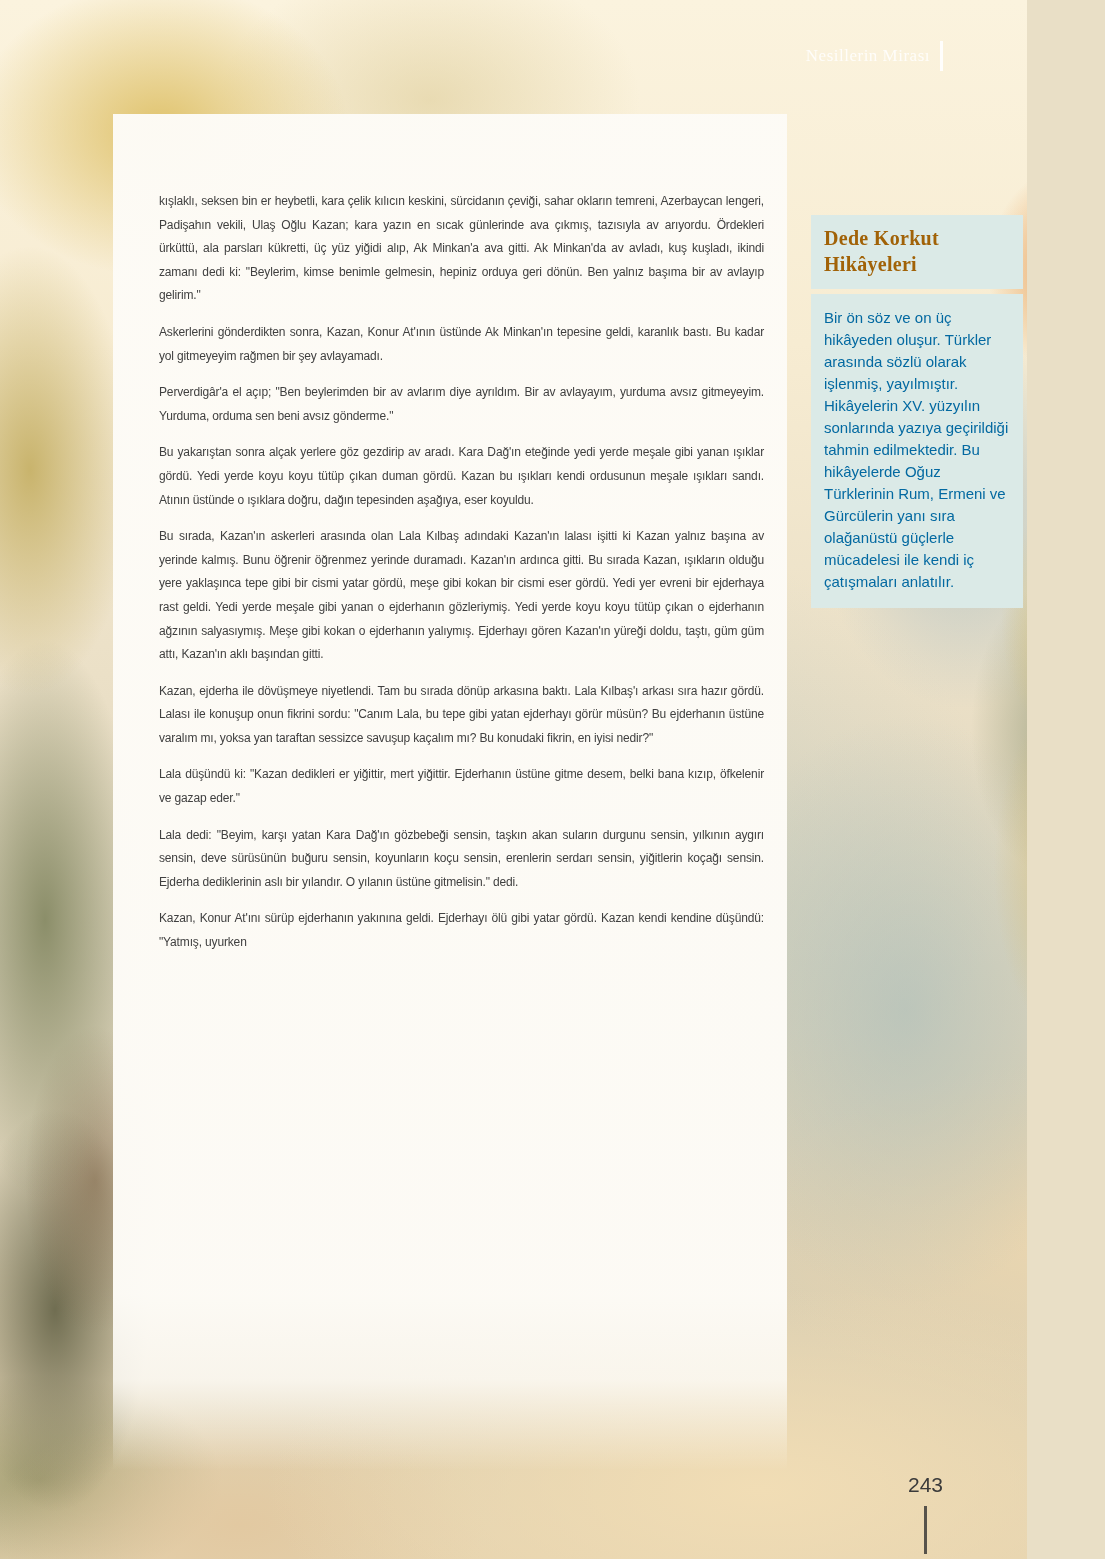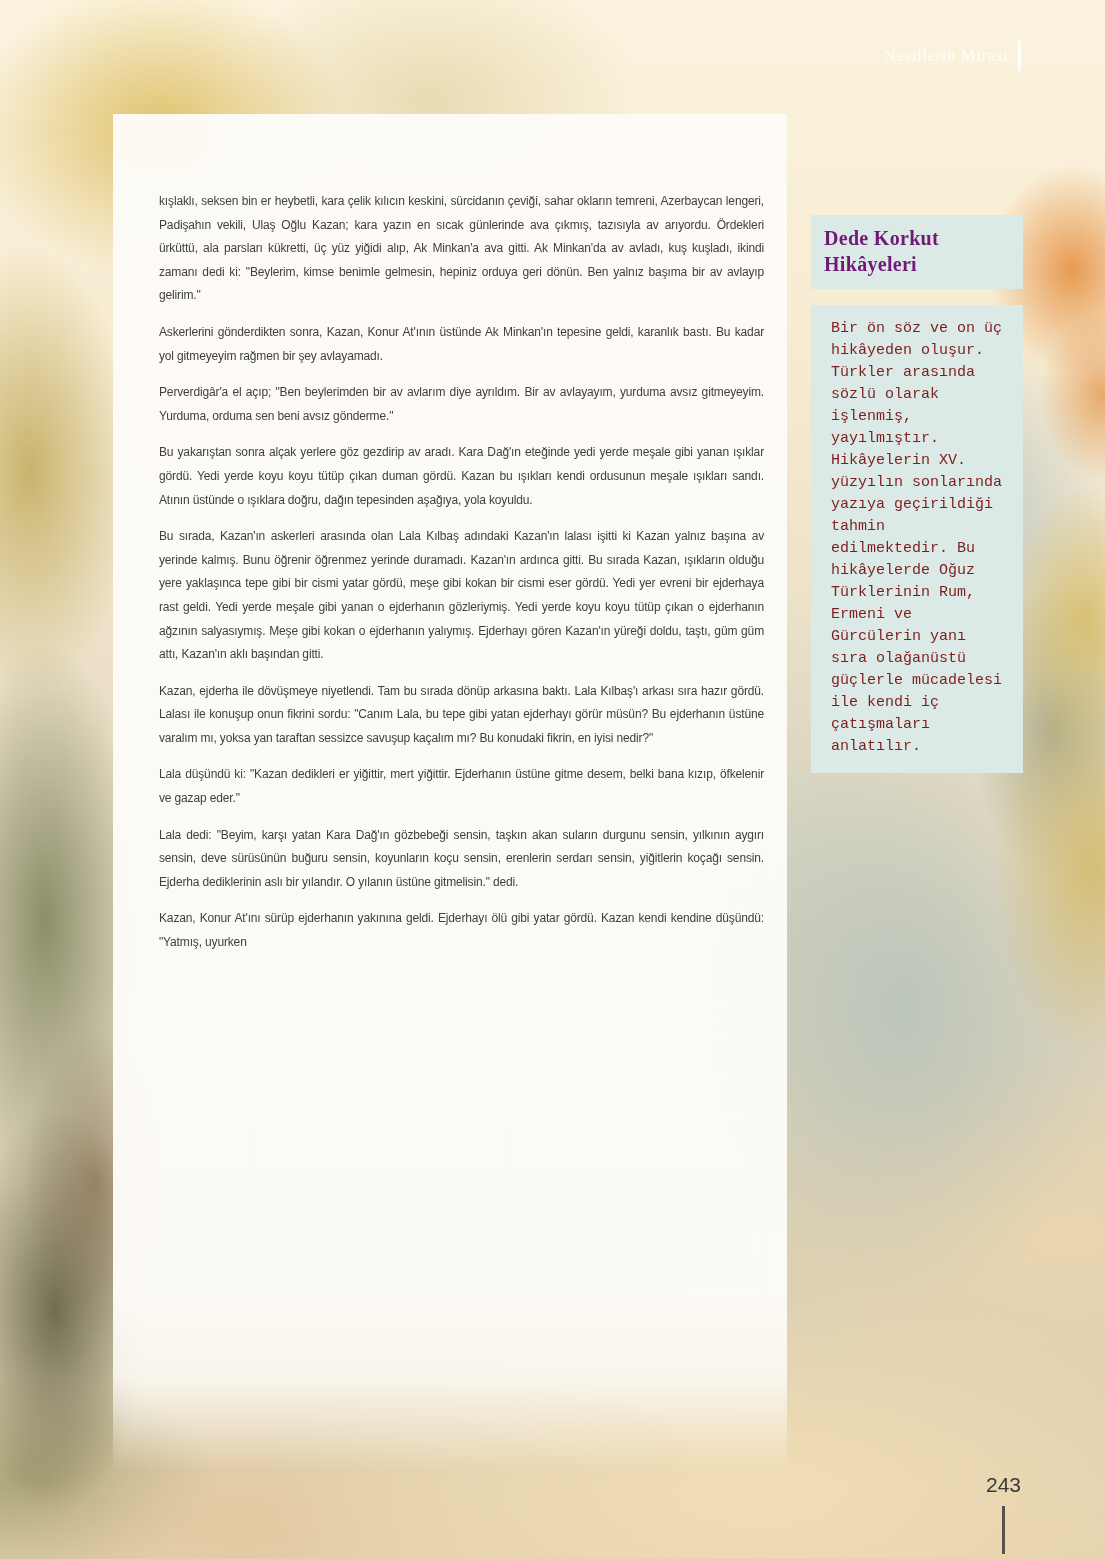--- a/index.html
+++ b/index.html
@@ -1,19 +1,19 @@
 <!DOCTYPE html>
 <html lang="tr"><head>
 <meta charset="utf-8">
 <style>
   html,body{margin:0;padding:0;}
   body{font-family:"Liberation Sans",sans-serif;background:#e9dfc6;}
 
   .canvas{
-    position:relative;width:1105px;height:1559px;overflow:hidden;
+    position:relative;width:1027px;height:1559px;overflow:hidden;
     background:#f3e9d0;
   }
 
   
   .bg-painting{
     position:absolute;inset:0;
     background:
       
       radial-gradient(ellipse 120px 150px at 1072px 270px, rgba(230,150,74,.95), rgba(230,150,74,0) 70%),
       radial-gradient(ellipse 90px 120px at 1102px 395px, rgba(226,148,74,.75), rgba(226,148,74,0) 70%),
@@ -71,29 +71,29 @@
   }
   .story p{margin:0 0 13px 0;}
 
   
   .infobox{position:absolute;left:811px;top:215px;width:212px;}
   .infobox-title{
     background:#dbeae7;
     padding:10px 14px 12px 13px;
     font-family:"Liberation Serif",serif;font-weight:bold;
     font-size:20px;line-height:26px;letter-spacing:.3px;
-    color:#701a75;
-    margin-bottom:16px;
+    color:#a16207;
+    margin-bottom:5px;
   }
   .infobox-body{
     background:#dbeae7;
-    padding:13px 12px 15px 20px;
-    font-family:Liberation Mono, monospace;
+    padding:13px 12px 15px 13px;
+    font-family:Liberation Sans, sans-serif;
     font-size:15px;line-height:22px;
-    color:#7f1d1d;
+    color:#0369a1;
   }
 
   
   .page-footer{
     position:absolute;top:1473px;right:84px;
     display:flex;align-items:center;gap:9px;flex-direction:column;
   }
   .page-footer .num{font-size:21px;color:#3a3a3a;}
   .page-footer .vbar{width:3px;height:48px;background:#57534b;}
 </style>
@@ -107,21 +107,21 @@
   <div class="chapter-header">
     <span class="label">Nesillerin Mirası</span>
     <span class="vbar"></span>
   </div>
 
   <div class="paper">
     <div class="story">
       <p>kışlaklı, seksen bin er heybetli, kara çelik kılıcın keskini, sürcidanın çeviği, sahar okların temreni, Azerbaycan lengeri, Padişahın vekili, Ulaş Oğlu Kazan; kara yazın en sıcak günlerinde ava çıkmış, tazısıyla av arıyordu. Ördekleri ürküttü, ala parsları kükretti, üç yüz yiğidi alıp, Ak Minkan'a ava gitti. Ak Minkan'da av avladı, kuş kuşladı, ikindi zamanı dedi ki: "Beylerim, kimse benimle gelmesin, hepiniz orduya geri dönün. Ben yalnız başıma bir av avlayıp gelirim."</p>
       <p>Askerlerini gönderdikten sonra, Kazan, Konur At'ının üstünde Ak Minkan'ın tepesine geldi, karanlık bastı. Bu kadar yol gitmeyeyim rağmen bir şey avlayamadı.</p>
       <p>Perverdigâr'a el açıp; "Ben beylerimden bir av avlarım diye ayrıldım. Bir av avlayayım, yurduma avsız gitmeyeyim. Yurduma, orduma sen beni avsız gönderme."</p>
-      <p>Bu yakarıştan sonra alçak yerlere göz gezdirip av aradı. Kara Dağ'ın eteğinde yedi yerde meşale gibi yanan ışıklar gördü. Yedi yerde koyu koyu tütüp çıkan duman gördü. Kazan bu ışıkları kendi ordusunun meşale ışıkları sandı. Atının üstünde o ışıklara doğru, dağın tepesinden aşağıya, yola koyuldu.</p>
+      <p>Bu yakarıştan sonra alçak yerlere göz gezdirip av aradı. Kara Dağ'ın eteğinde yedi yerde meşale gibi yanan ışıklar gördü. Yedi yerde koyu koyu tütüp çıkan duman gördü. Kazan bu ışıkları kendi ordusunun meşale ışıkları sandı. Atının üstünde o ışıklara doğru, dağın tepesinden aşağıya, eser koyuldu.</p>
       <p>Bu sırada, Kazan'ın askerleri arasında olan Lala Kılbaş adındaki Kazan'ın lalası işitti ki Kazan yalnız başına av yerinde kalmış. Bunu öğrenir öğrenmez yerinde duramadı. Kazan'ın ardınca gitti. Bu sırada Kazan, ışıkların olduğu yere yaklaşınca tepe gibi bir cismi yatar gördü, meşe gibi kokan bir cismi eser gördü. Yedi yer evreni bir ejderhaya rast geldi. Yedi yerde meşale gibi yanan o ejderhanın gözleriymiş. Yedi yerde koyu koyu tütüp çıkan o ejderhanın ağzının salyasıymış. Meşe gibi kokan o ejderhanın yalıymış. Ejderhayı gören Kazan'ın yüreği doldu, taştı, güm güm attı, Kazan'ın aklı başından gitti.</p>
       <p>Kazan, ejderha ile dövüşmeye niyetlendi. Tam bu sırada dönüp arkasına baktı. Lala Kılbaş'ı arkası sıra hazır gördü. Lalası ile konuşup onun fikrini sordu: "Canım Lala, bu tepe gibi yatan ejderhayı görür müsün? Bu ejderhanın üstüne varalım mı, yoksa yan taraftan sessizce savuşup kaçalım mı? Bu konudaki fikrin, en iyisi nedir?"</p>
       <p>Lala düşündü ki: "Kazan dedikleri er yiğittir, mert yiğittir. Ejderhanın üstüne gitme desem, belki bana kızıp, öfkelenir ve gazap eder."</p>
       <p>Lala dedi: "Beyim, karşı yatan Kara Dağ'ın gözbebeği sensin, taşkın akan suların durgunu sensin, yılkının aygırı sensin, deve sürüsünün buğuru sensin, koyunların koçu sensin, erenlerin serdarı sensin, yiğitlerin koçağı sensin. Ejderha dediklerinin aslı bir yılandır. O yılanın üstüne gitmelisin." dedi.</p>
       <p>Kazan, Konur At'ını sürüp ejderhanın yakınına geldi. Ejderhayı ölü gibi yatar gördü. Kazan kendi kendine düşündü: "Yatmış, uyurken</p>
     </div>
   </div>
 
   <aside class="infobox">
     <div class="infobox-title">Dede Korkut Hikâyeleri</div>

